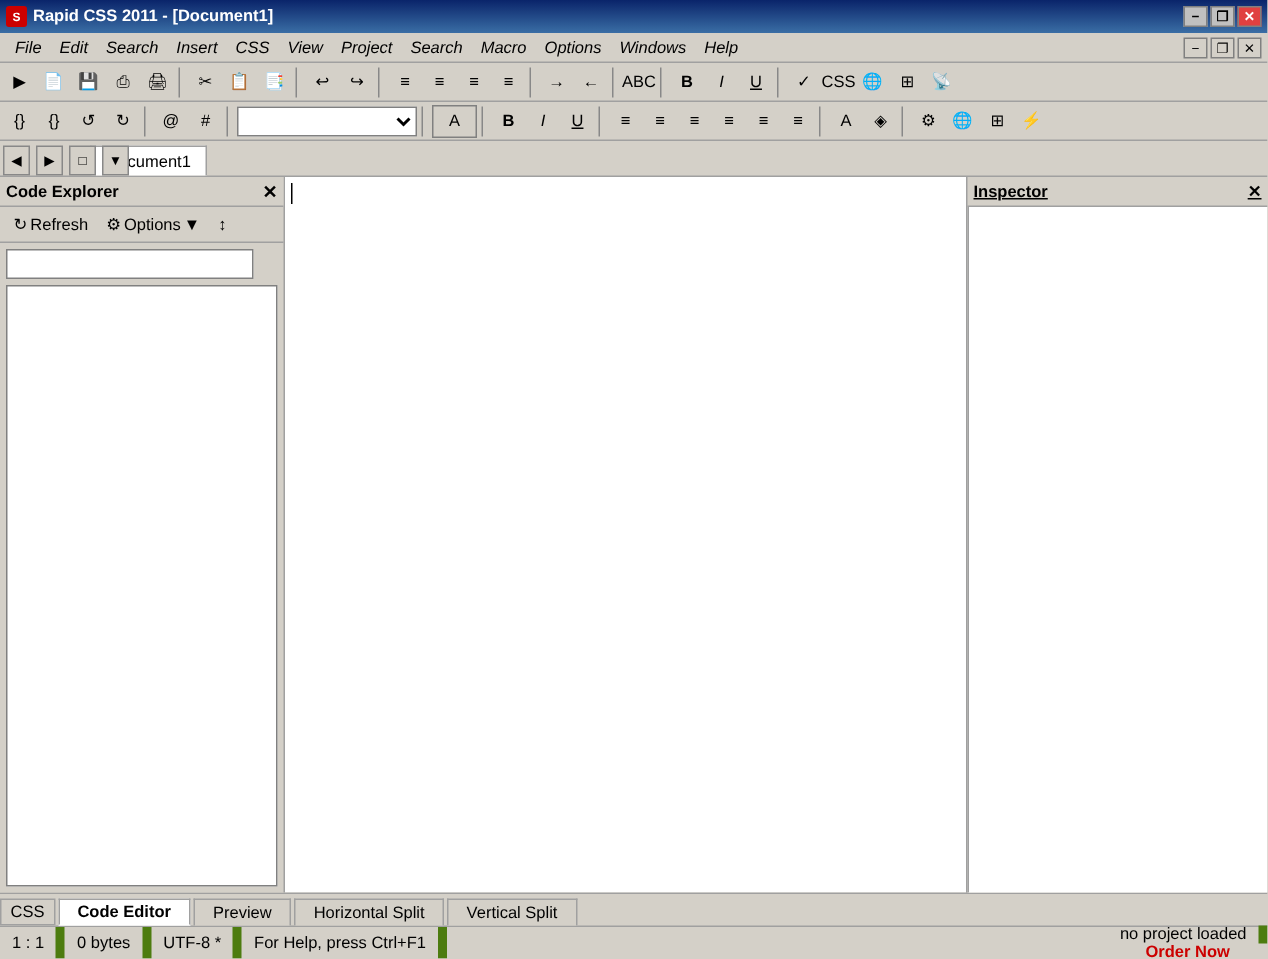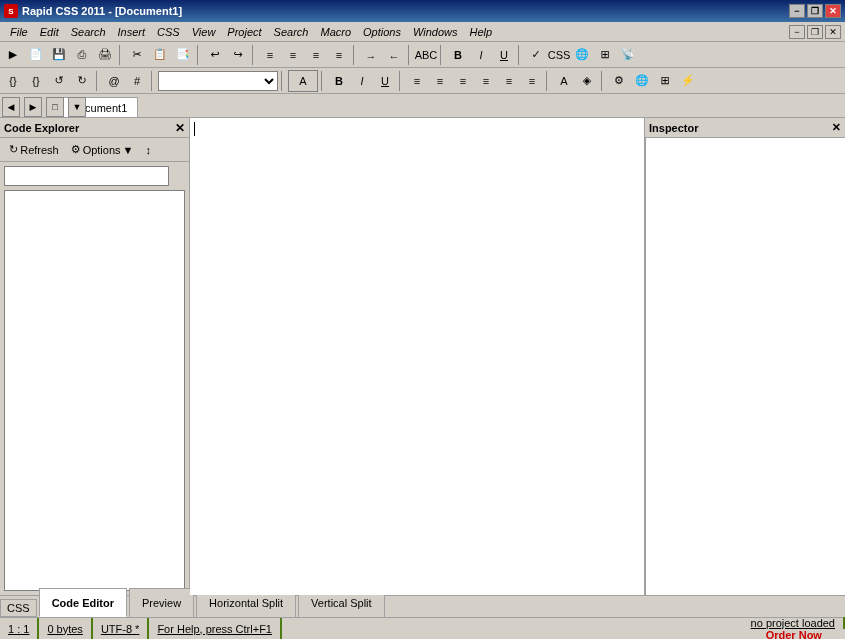--- a/index.html
+++ b/index.html
@@ -191,20 +191,21 @@
       cursor: text;
     }
     .cursor-line { display: inline-block; width: 1px; height: 14px; background: black; vertical-align: middle; }
 
     
     #inspector-panel {
       width: 200px;
       background: #d4d0c8;
       display: flex;
       flex-direction: column;
+      text-decoration: underline;
     }
     #inspector-header {
       height: 20px;
       background: #d4d0c8;
       display: flex;
       align-items: center;
       justify-content: space-between;
       padding: 0 4px;
       border-bottom: 1px solid #a0a0a0;
       font-size: 11px;
@@ -225,21 +226,21 @@
       align-items: flex-end;
       border-top: 1px solid #a0a0a0;
     }
     .bottom-tab {
       padding: 3px 12px;
       background: #d4d0c8;
       border: 1px solid #a0a0a0;
       border-bottom: none;
       cursor: pointer;
       font-size: 11px;
-      height: 29px;
+      height: 18px;
       display: flex; align-items: center;
       margin-left: 2px;
     }
     .bottom-tab.active {
       background: white;
       border-bottom: 1px solid white;
       font-weight: bold;
     }
     #css-badge {
       background: #d4d0c8;
@@ -254,23 +255,23 @@
     #status-bar {
       height: 22px;
       background: #d4d0c8;
       border-top: 1px solid #a0a0a0;
       display: flex;
       align-items: center;
       font-size: 11px;
     }
     .status-seg {
       padding: 0 8px;
-      border-right: 2px solid #4d7c0f;
+      border-right: 6px solid #4d7c0f;
       height: 100%;
-      display: flex; align-items: center; text-decoration: underline;
+      display: flex; align-items: center;
     }
     .status-right { margin-left: auto; display: flex; align-items: center; flex-direction: column; }
     .order-now { color: #cc0000; font-weight: bold; padding: 0 8px; cursor: pointer; text-align: center; }
   </style>
 </head>
 <body>
 
 <div id="title-bar">
   <div id="title-bar-left">
     <div class="title-icon">S</div>

